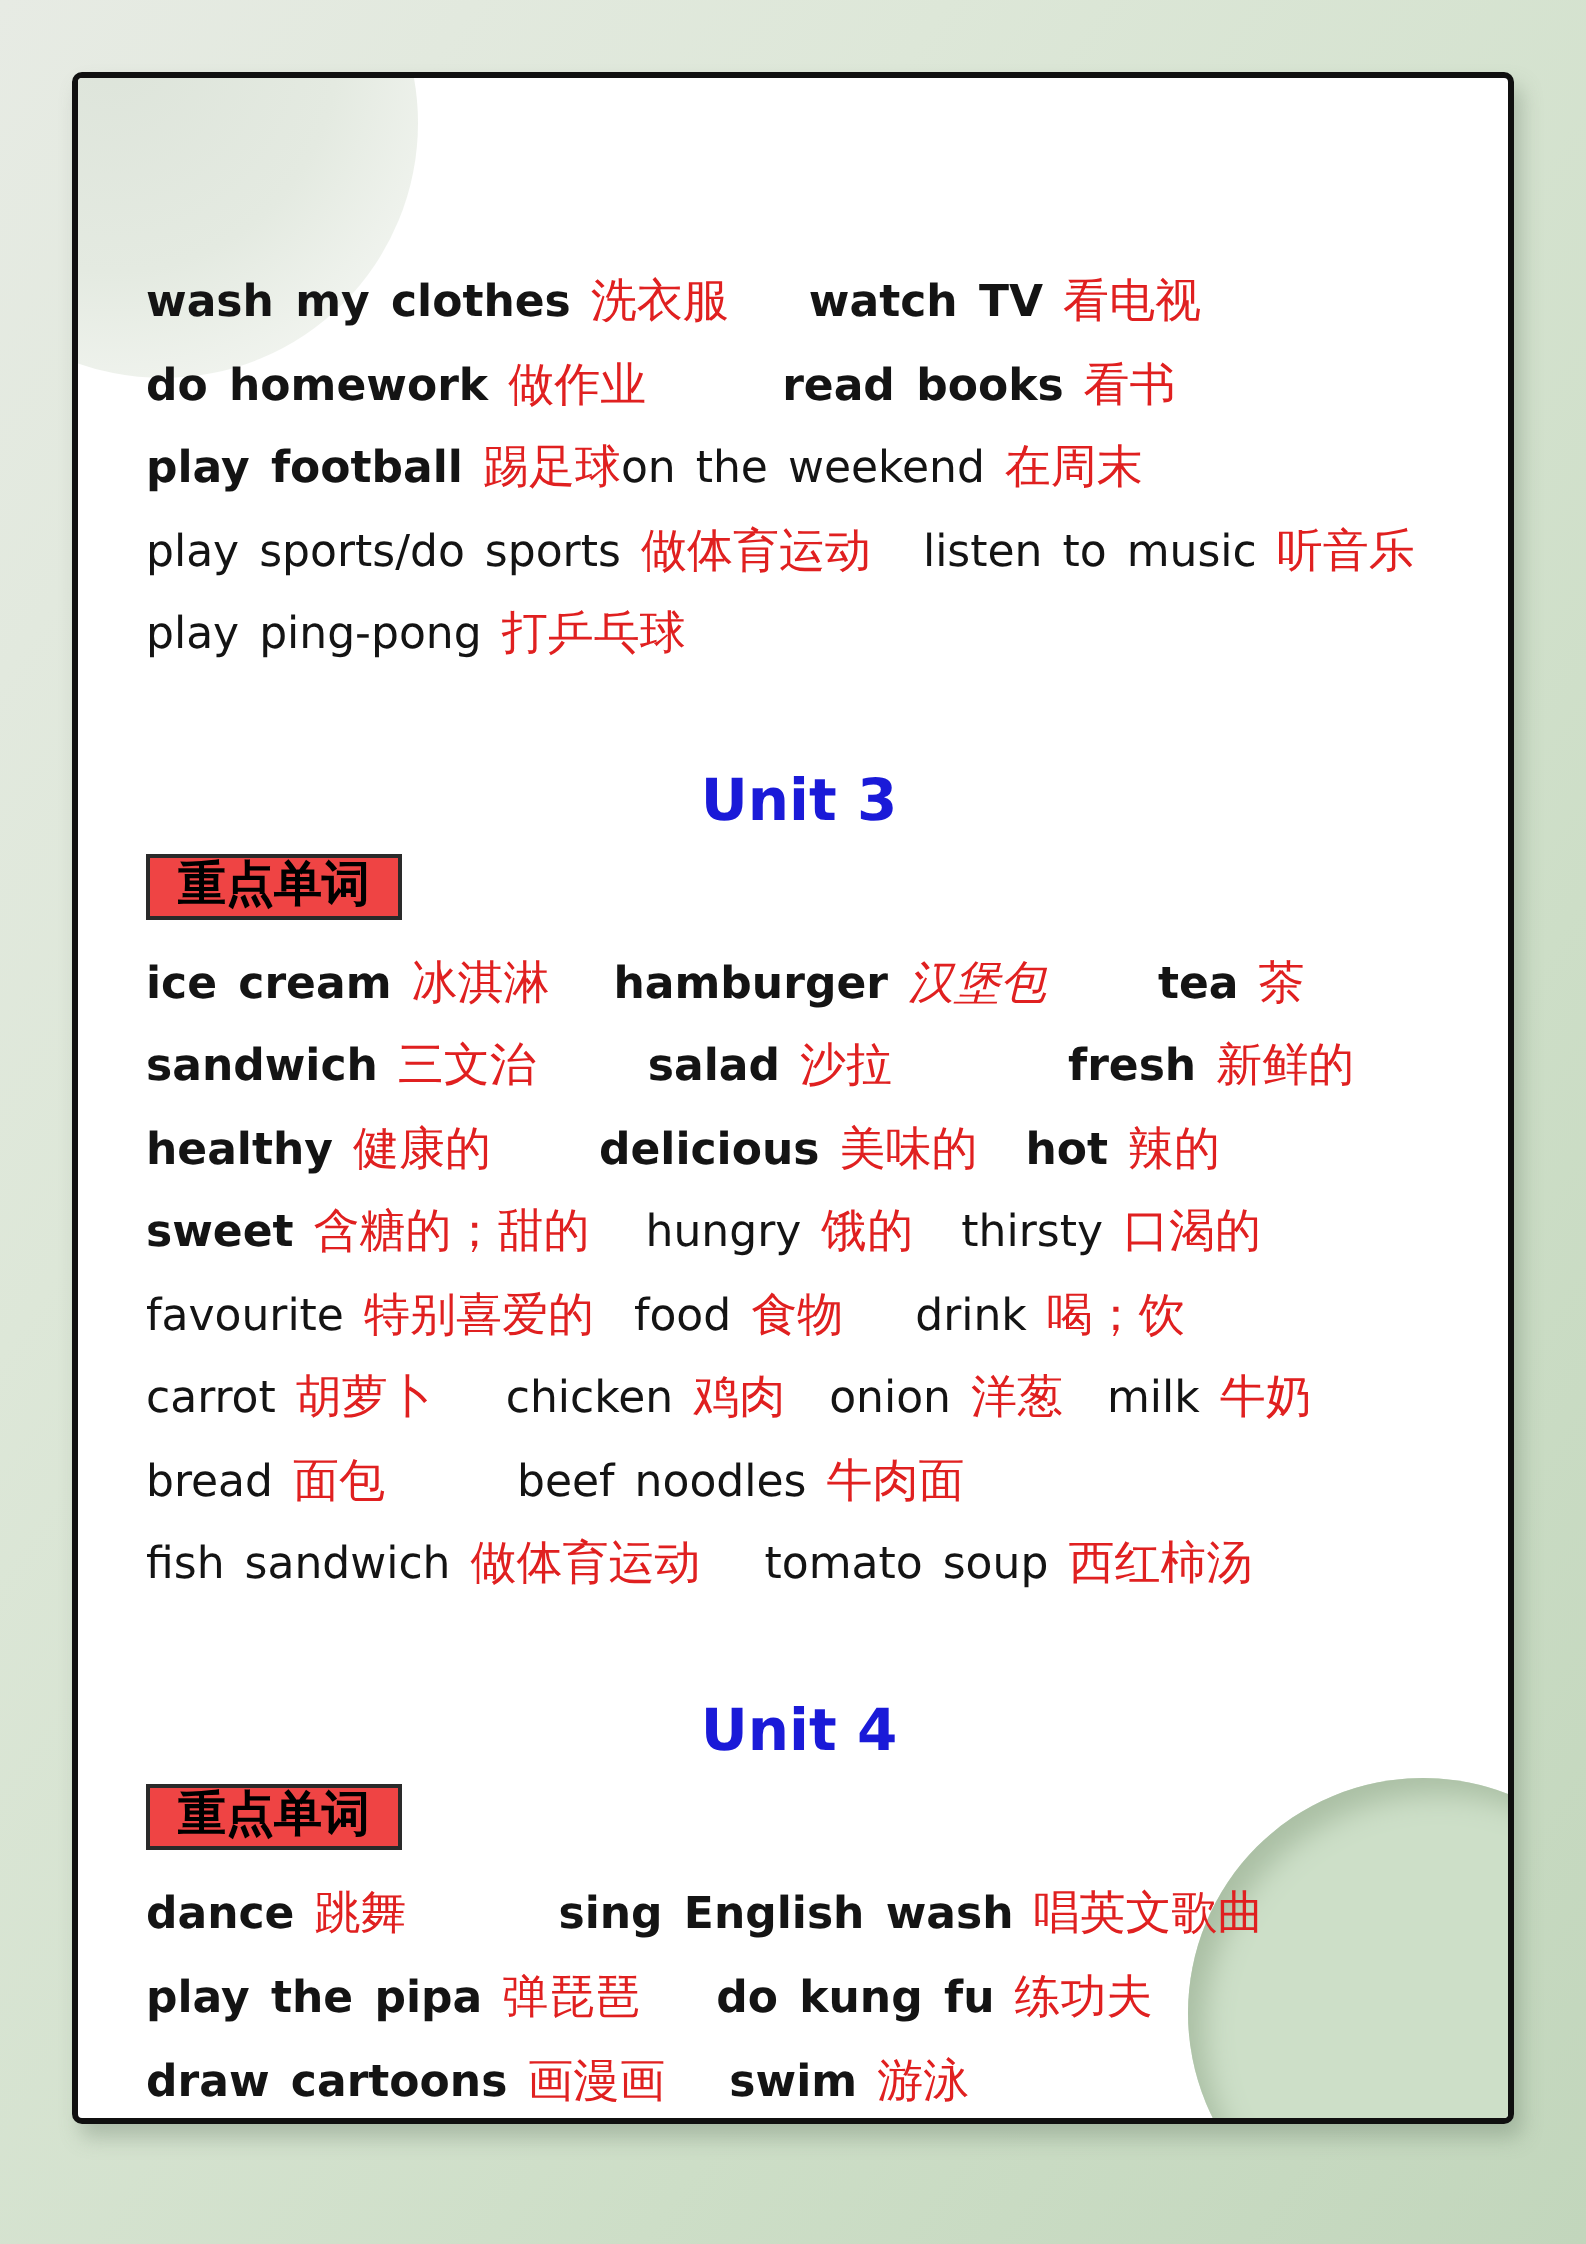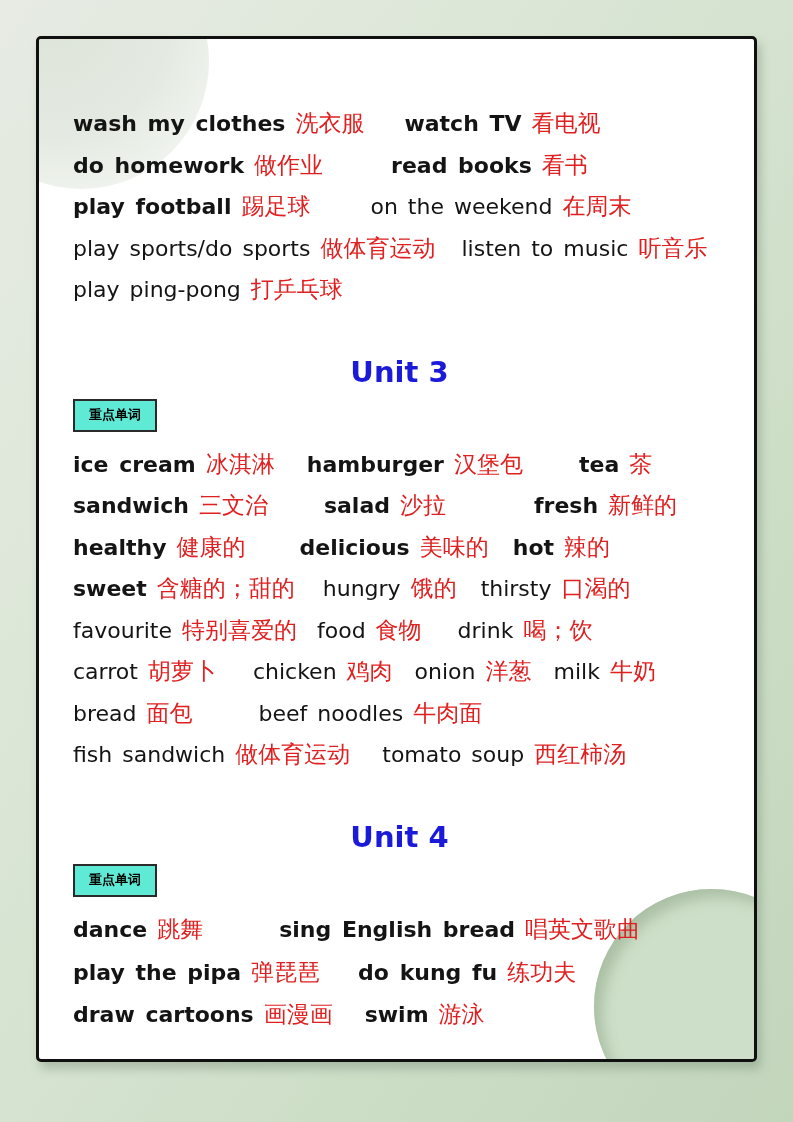--- a/index.html
+++ b/index.html
@@ -35,21 +35,21 @@
   .deco-circle-br {
     position: absolute;
     right: -75px; bottom: -65px;
     width: 235px; height: 235px;
     border-radius: 50%;
     background: #cddfc8;
     box-shadow: inset 8px 8px 14px #aabfa4;
   }
   .content {
     position: relative;
-    padding: 64px 28px 0 34px;
+    padding: 92px 28px 0 34px;
     z-index: 1;
   }
   .vline {
     line-height: 41.5px;
     font-size: 22px;
     color: #141414;
     white-space: nowrap;
     word-spacing: 3px;
   }
   .seg-en { font-weight: 400; }
@@ -63,72 +63,72 @@
     margin: 44px 0 10px;
     text-align: center;
     color: #1a1ad8;
     font-size: 29px;
     font-weight: 700;
     line-height: 34px;
   }
   .badge {
     display: inline-block;
     border: 2px solid #2a2a2a;
-    background: #5eead4;
+    background: #ef4444;
     font-family: "Liberation Serif", "DejaVu Serif", serif;
     font-weight: 700;
-    font-size: 13px;
+    font-size: 24px;
     line-height: 26px;
     color: #000000;
     padding: 1px 14px 2px;
     margin-bottom: 12px;
   }
 </style>
 </head>
 <body>
 
 <div class="bg">
   <div class="page">
     <div class="deco-circle-tl"></div>
     <div class="deco-circle-br"></div>
 
     <div class="content">
 
       <div class="vocab-block">
           <div class="vline"><span class="seg-en b">wash my clothes</span><span class="seg-zh" style="margin-right: 40px;">洗衣服</span><span class="seg-en b">watch TV</span><span class="seg-zh">看电视</span></div>
           <div class="vline"><span class="seg-en b">do homework</span><span class="seg-zh" style="margin-right: 68px;">做作业</span><span class="seg-en b">read books</span><span class="seg-zh">看书</span></div>
-          <div class="vline"><span class="seg-en b">play football</span><span class="seg-zh" style="margin-right: 60px;">踢足球</span><span class="seg-en">on the weekend</span><span class="seg-zh">在周末</span></div>
+          <div class="vline"><span class="seg-en b">play football</span><span class="seg-zh" style="">踢足球</span><span class="seg-en">on the weekend</span><span class="seg-zh">在周末</span></div>
           <div class="vline"><span class="seg-en">play sports/do sports</span><span class="seg-zh" style="margin-right: 26px;">做体育运动</span><span class="seg-en">listen to music</span><span class="seg-zh">听音乐</span></div>
           <div class="vline"><span class="seg-en">play ping-pong</span><span class="seg-zh">打乒乓球</span></div>
         </div>
 
       <div>
         <div class="unit-title">Unit 3</div>
         <div>
           <span class="badge">重点单词</span>
         </div>
         <div class="vocab-block">
-            <div class="vline"><span class="seg-en b">ice cream</span><span class="seg-zh" style="margin-right: 32px;">冰淇淋</span><span class="seg-en b">hamburger</span><span class="seg-zh" style="margin-right: 56px;">汉堡包</span><span class="seg-en b">tea</span><span class="seg-zh">茶</span></div>
+            <div class="vline"><span class="seg-en b">ice cream</span><span class="seg-zh" style="margin-right: 32px;">冰淇淋</span><span class="seg-en b">hamburger</span><span class="seg-zh" style="margin-right: 56px; font-style: italic;">汉堡包</span><span class="seg-en b">tea</span><span class="seg-zh">茶</span></div>
             <div class="vline"><span class="seg-en b">sandwich</span><span class="seg-zh" style="margin-right: 56px;">三文治</span><span class="seg-en b">salad</span><span class="seg-zh" style="margin-right: 88px; text-align: center;">沙拉</span><span class="seg-en b">fresh</span><span class="seg-zh">新鲜的</span></div>
             <div class="vline"><span class="seg-en b">healthy</span><span class="seg-zh" style="margin-right: 54px;">健康的</span><span class="seg-en b">delicious</span><span class="seg-zh" style="margin-right: 24px;">美味的</span><span class="seg-en b">hot</span><span class="seg-zh">辣的</span></div>
             <div class="vline"><span class="seg-en b">sweet</span><span class="seg-zh" style="margin-right: 28px;">含糖的；甜的</span><span class="seg-en">hungry</span><span class="seg-zh" style="margin-right: 24px;">饿的</span><span class="seg-en">thirsty</span><span class="seg-zh">口渴的</span></div>
             <div class="vline"><span class="seg-en">favourite</span><span class="seg-zh" style="margin-right: 20px;">特别喜爱的</span><span class="seg-en">food</span><span class="seg-zh" style="margin-right: 36px;">食物</span><span class="seg-en">drink</span><span class="seg-zh">喝；饮</span></div>
             <div class="vline"><span class="seg-en">carrot</span><span class="seg-zh" style="margin-right: 36px;">胡萝卜</span><span class="seg-en">chicken</span><span class="seg-zh" style="margin-right: 22px;">鸡肉</span><span class="seg-en">onion</span><span class="seg-zh" style="margin-right: 22px;">洋葱</span><span class="seg-en">milk</span><span class="seg-zh">牛奶</span></div>
             <div class="vline"><span class="seg-en">bread</span><span class="seg-zh" style="margin-right: 66px;">面包</span><span class="seg-en">beef noodles</span><span class="seg-zh">牛肉面</span></div>
             <div class="vline"><span class="seg-en">fish sandwich</span><span class="seg-zh" style="margin-right: 32px;">做体育运动</span><span class="seg-en">tomato soup</span><span class="seg-zh">西红柿汤</span></div>
           </div>
       </div>
 
       <div>
         <div class="unit-title">Unit 4</div>
         <div>
           <span class="badge">重点单词</span>
         </div>
         <div class="vocab-block">
-            <div class="vline"><span class="seg-en b">dance</span><span class="seg-zh" style="margin-right: 76px; font-family: Liberation Mono, monospace;">跳舞</span><span class="seg-en b">sing English bread</span><span class="seg-zh">唱英文歌曲</span></div>
+            <div class="vline"><span class="seg-en b">dance</span><span class="seg-zh" style="margin-right: 76px; font-family: Liberation Mono, monospace;">跳舞</span><span class="seg-en b">sing English wash</span><span class="seg-zh">唱英文歌曲</span></div>
             <div class="vline"><span class="seg-en b">play the pipa</span><span class="seg-zh" style="margin-right: 38px;">弹琵琶</span><span class="seg-en b">do kung fu</span><span class="seg-zh">练功夫</span></div>
             <div class="vline"><span class="seg-en b">draw cartoons</span><span class="seg-zh" style="margin-right: 32px;">画漫画</span><span class="seg-en b">swim</span><span class="seg-zh">游泳</span></div>
           </div>
       </div>
 
     </div>
   </div>
 </div>
 
 </body></html>

